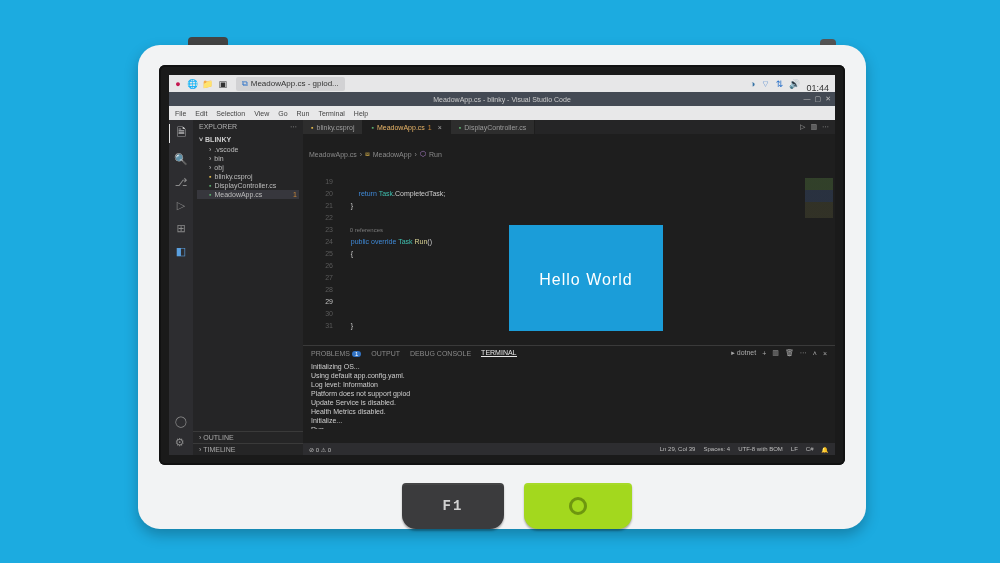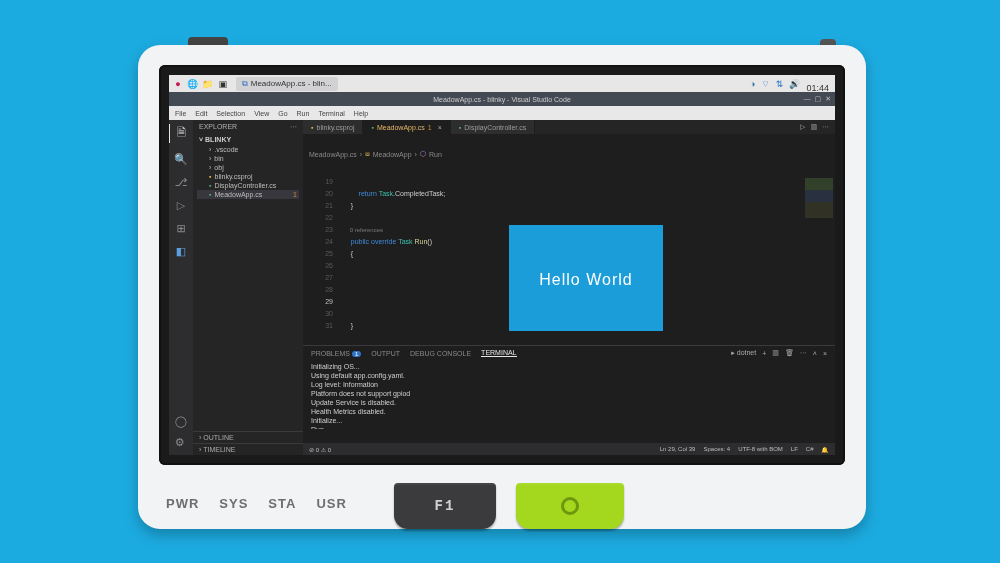--- a/index.html
+++ b/index.html
@@ -8,21 +8,21 @@
 
 .device { position: absolute; left: 138px; top: 37px; width: 728px; height: 492px; }
 .device-body { position: absolute; top: 8px; left: 0; width: 728px; height: 484px; background: #f2f3f4; border-radius: 22px; box-shadow: 0 6px 14px rgba(0,0,0,0.25); }
 .device-top-nub { position: absolute; top: 0; left: 50px; width: 40px; height: 10px; background: #444; border-radius: 4px 4px 0 0; }
 .device-top-nub2 { position: absolute; top: 2px; right: 30px; width: 16px; height: 8px; background: #555; border-radius: 4px 4px 0 0; }
 .screen-bezel { position: absolute; top: 20px; left: 21px; width: 686px; height: 400px; background: #1a1a1a; border-radius: 6px; box-shadow: inset 0 0 0 2px #111; }
 .screen { position: absolute; top: 10px; left: 10px; width: 666px; height: 380px; background: #0f0f0f; }
 
 
 .hw-labels { position: absolute; bottom: 18px; left: 28px; display: flex; gap: 20px; color: #6e6e6e; font-size: 13px; font-weight: 600; letter-spacing: 1px; font-family: "Courier New", monospace; }
-.hw-buttons { position: absolute; bottom: 0; left: 256px; display: flex; gap: 20px; }
+.hw-buttons { position: absolute; bottom: 0; left: 264px; display: flex; gap: 20px; }
 .hw-btn { width: 102px; height: 46px; background: #3b3b3d; color: #d1d1d1; border: none; border-radius: 4px 4px 14px 14px; font-size: 14px; font-weight: 600; letter-spacing: 2px; font-family: "Courier New", monospace; cursor: pointer; box-shadow: inset 0 2px 0 rgba(255,255,255,0.05), 0 2px 2px rgba(0,0,0,0.3); }
 .hw-btn.green { background: #a3d81e; color: #5b7d0e; width: 108px; }
 .hw-btn.green .circ { display: inline-block; width: 18px; height: 18px; border: 3px solid #6e960f; border-radius: 50%; vertical-align: middle; }
 
 
 .taskbar { position: absolute; top: 0; left: 0; right: 0; height: 17px; background: #e7e7e8; display: flex; align-items: center; font-size: 8px; color: #333; }
 .taskbar-left { display: flex; align-items: center; gap: 3px; padding-left: 3px; }
 .tb-icon { width: 12px; height: 12px; display: flex; align-items: center; justify-content: center; font-size: 9px; }
 .taskbar-app { display: flex; align-items: center; gap: 3px; background: #d2d2d4; padding: 1px 6px; margin-left: 4px; height: 14px; border-radius: 2px; }
 .taskbar-right { margin-left: auto; display: flex; align-items: center; gap: 6px; padding-right: 6px; color: #2a71c9; }
@@ -93,21 +93,21 @@
       <div class="screen">
 
         <div class="taskbar">
           <div class="taskbar-left">
             <span class="tb-icon" style="color:#c51850">●</span>
             <span class="tb-icon" style="color:#2a71c9">🌐</span>
             <span class="tb-icon" style="color:#d8a23a">📁</span>
             <span class="tb-icon" style="color:#333">▣</span>
             <span class="taskbar-app">
               <span style="color:#2a71c9">⧉</span>
-              <span>MeadowApp.cs - blin...</span>
+              <span>MeadowApp.cs - gpiod...</span>
             </span>
           </div>
           <div class="taskbar-right">
             <span class="tb-rt" style="color:#3673a5">◑</span>
             <span class="tb-rt">⌔</span>
             <span class="tb-rt">⇅</span>
             <span class="tb-rt">🔊</span>
             <span class="tb-rt tb-time">01:44</span>
           </div>
         </div>
@@ -292,24 +292,18 @@
                 </div>
               </div>
             </div>
 
           </div>
         </div>
 
       </div>
     </div>
 
-    <div class="hw-labels">
-      <span>PWR</span>
-      <span>SYS</span>
-      <span>STA</span>
-      <span>USR</span>
-    </div>
     <div class="hw-buttons">
       <button class="hw-btn">F1</button>
       <button class="hw-btn green"><span class="circ"></span></button>
     </div>
   </div>
 </div>
 
 </body></html>

